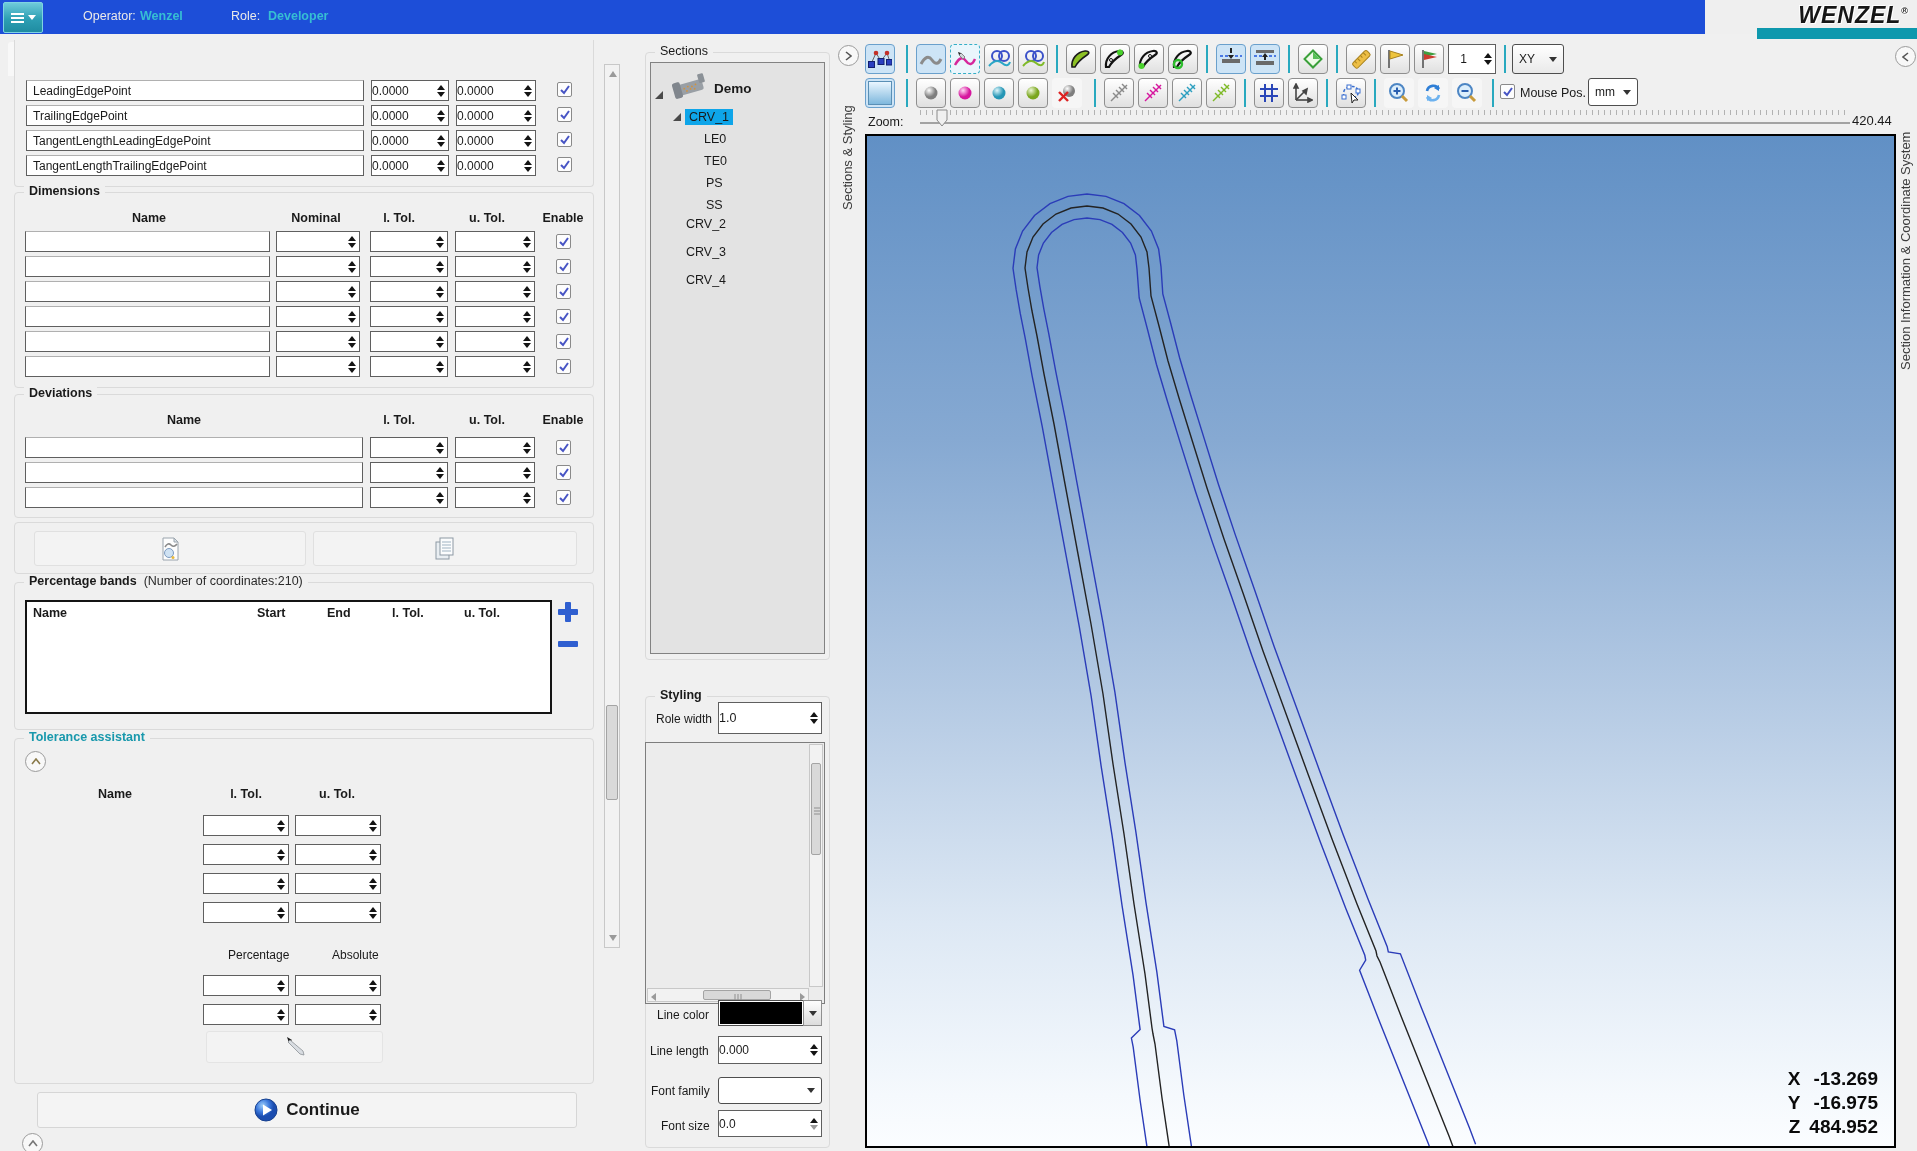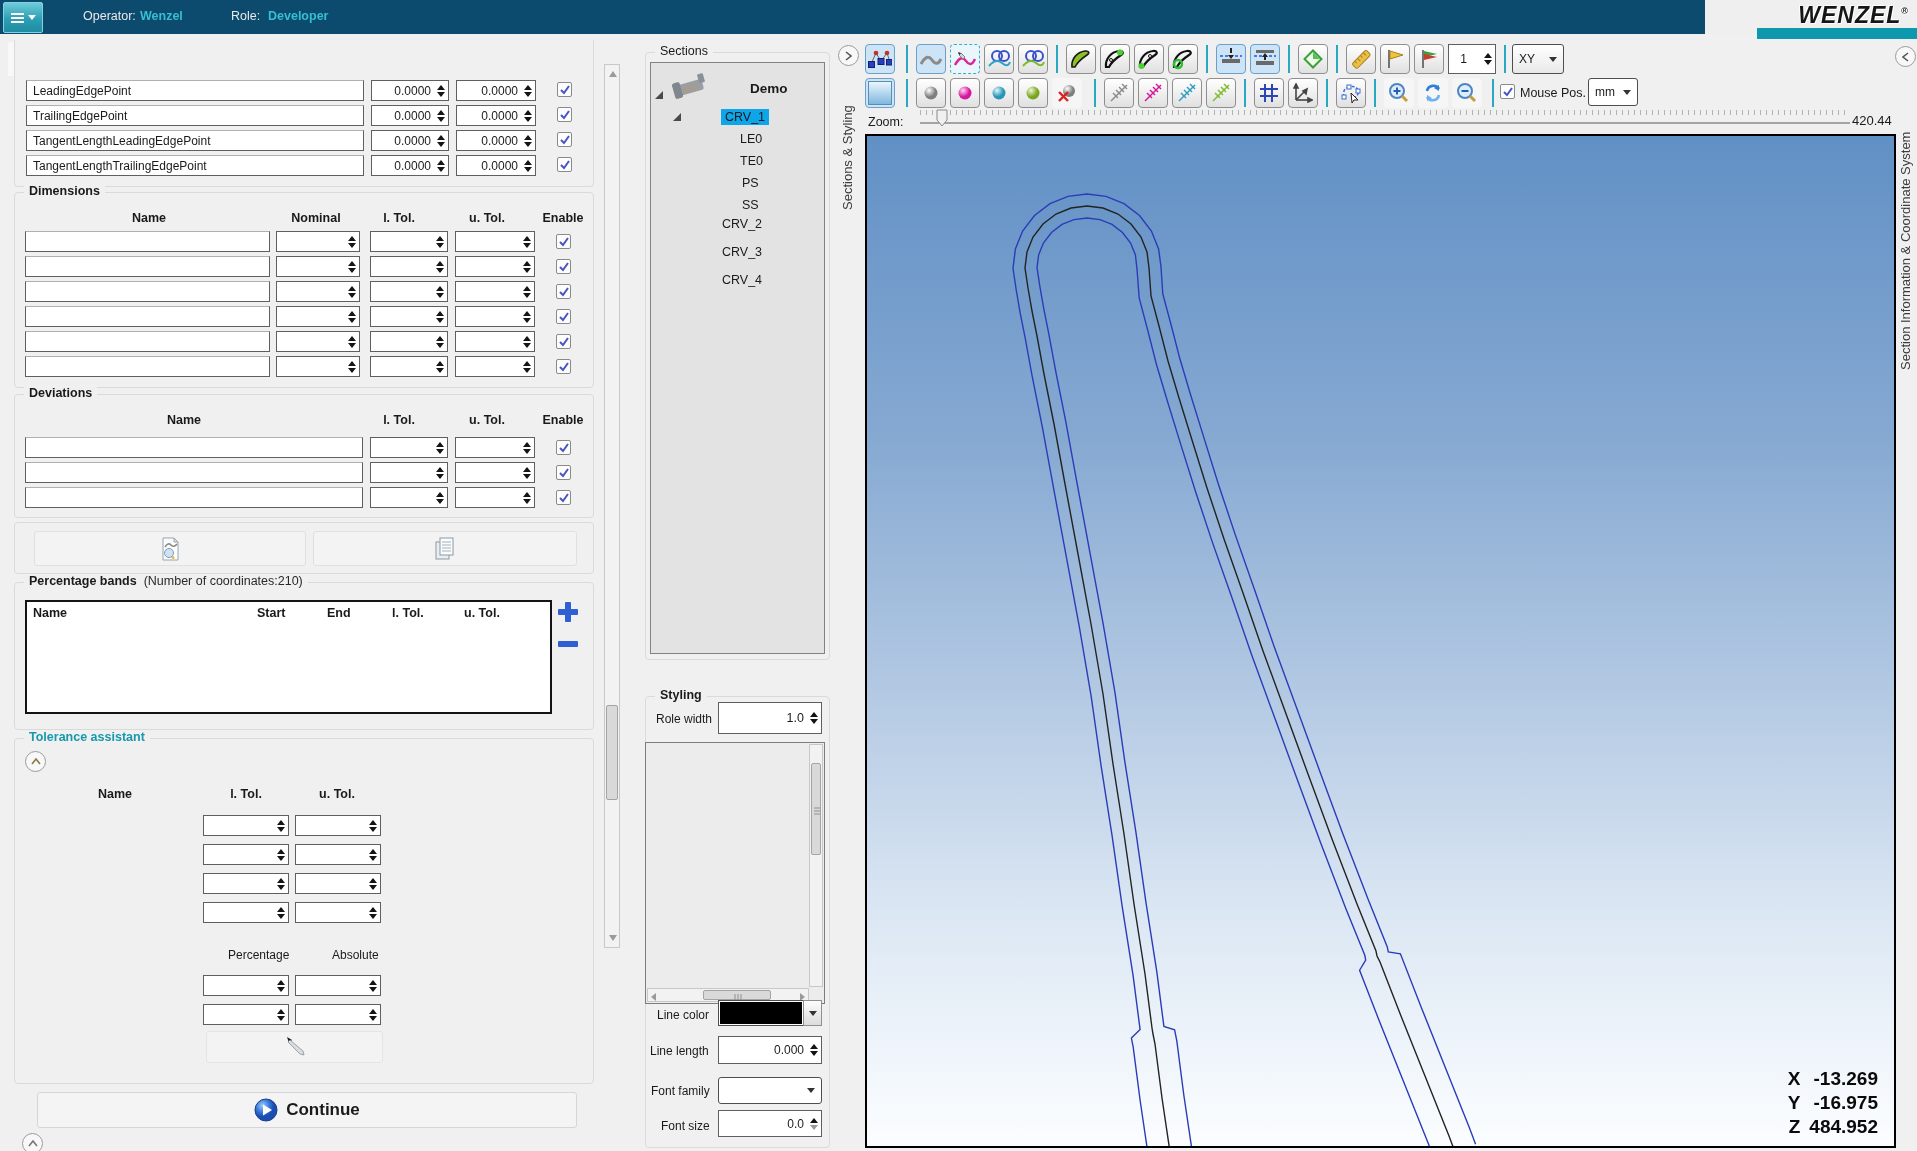--- a/index.html
+++ b/index.html
@@ -1,19 +1,19 @@
 <!DOCTYPE html>
 <html><head>
 <meta charset="utf-8">
 <style>
   html,body{margin:0;padding:0;background:#e8e8e8;font-family:"Liberation Sans","DejaVu Sans",sans-serif;}
   #app{position:relative;width:1917px;height:1151px;background:#f0f0f0;overflow:hidden;font-size:12px;color:#1a1a1a;}
   .abs{position:absolute;}
   
-  #topbar{position:absolute;left:0;top:0;width:1705px;height:34px;background:#0c4a6e;}
+  #topbar{position:absolute;left:0;top:0;width:1705px;height:34px;background:#1d4ed8;}
   #menu-btn{position:absolute;left:3px;top:2px;width:38px;height:29px;border:1px solid #7fd4e2;border-radius:2px;
     background:linear-gradient(#6fcbda,#2d9fb4 55%,#1f8ca1);display:flex;align-items:center;justify-content:center;gap:3px;color:#fff;}
   .tb-label{position:absolute;top:9px;color:#e9e9e9;font-size:12.5px;}
   .tb-value{position:absolute;top:9px;color:#36bed3;font-weight:bold;font-size:12.5px;}
   #logo-block{position:absolute;left:1705px;top:0;width:212px;height:34px;background:#efefef;}
   #logo-text{position:absolute;right:8px;top:2px;font-size:23px;font-weight:900;font-style:italic;letter-spacing:1px;color:#161616;
     text-shadow:1px 1px 0 #fff, -1px -1px 0 #fff;}
   #logo-reg{font-size:9px;vertical-align:super;font-style:normal;}
   #logo-bar{position:absolute;left:1757px;top:28px;width:160px;height:11px;background:#0e98ad;}
   
@@ -21,36 +21,36 @@
   .tab.sel{color:#1795a9;background:#f8f8f8;border-radius:3px 3px 0 0;}
   
   .grp{position:absolute;border:1px solid #dadada;border-radius:4px;background:#f0f0f0;}
   .grp-label{position:absolute;top:-9px;left:9px;background:#f0f0f0;padding:0 5px;font-weight:bold;font-size:12.5px;white-space:nowrap;}
   .grp-label.teal{color:#1898ac;}
   .grp-note{font-weight:normal;color:#2a2a2a;}
   
   .ncell{position:absolute;height:21px;background:#fff;border:1px solid #5f5f5f;border-top-color:#b0b0b0;box-sizing:border-box;
     padding:3px 0 0 6px;white-space:nowrap;overflow:hidden;}
   .fld{position:absolute;height:21px;background:#fff;border:1px solid #5f5f5f;box-sizing:border-box;display:flex;align-items:center;}
-  .fld .v{flex:1;text-align:right;padding-right:3px;white-space:nowrap;overflow:hidden;}
+  .fld .v{flex:1;padding-right:3px;white-space:nowrap;overflow:hidden;}
   .spin{width:14px;height:100%;display:flex;flex-direction:column;align-items:center;justify-content:center;gap:2px;cursor:pointer;}
   .su{width:0;height:0;border-left:4px solid transparent;border-right:4px solid transparent;border-bottom:5px solid #141414;}
   .sd{width:0;height:0;border-left:4px solid transparent;border-right:4px solid transparent;border-top:5px solid #141414;}
   .sd.dim{border-top-color:#9a9a9a;}
   .chk{position:absolute;width:15px;height:15px;background:#fdfdfd;border:1px solid #8a8a8a;border-radius:2px;box-sizing:border-box;
     display:flex;align-items:center;justify-content:center;}
   .th{position:absolute;font-weight:bold;font-size:12.5px;transform:translateX(-50%);white-space:nowrap;}
   .flatbtn{position:absolute;background:#f3f3f3;border:1px solid #e0e0e0;border-radius:3px;display:flex;align-items:center;justify-content:center;}
   
   #tolband-table{position:absolute;left:25px;background:#fff;border:2px solid #141414;box-sizing:border-box;}
   .tbt{position:absolute;white-space:nowrap;}
   .tbt.hdr{font-weight:bold;font-size:12.5px;}
   
   #tree-box{position:absolute;background:#e3e3e3;border:1px solid #828282;}
-  .tree-item{position:absolute;white-space:nowrap;font-size:12.5px;margin-left:36px;}
+  .tree-item{position:absolute;white-space:nowrap;font-size:12.5px;}
   .tree-item.sel{background:#0ea5e9;padding:1px 4px;}
   .expander{position:absolute;width:0;height:0;border-left:8px solid transparent;border-bottom:8px solid #4a4a4a;}
   #style-list{position:absolute;background:#ececec;border:1px solid #7d7d7d;overflow:hidden;}
   .sl-item{position:absolute;left:3px;width:155px;white-space:nowrap;overflow:hidden;font-size:12.5px;}
   .sl-item.sel{background:#2aa5ba;width:160px;}
   .sbar{position:absolute;background:#f2f2f2;border:1px solid #c8c8c8;box-sizing:border-box;}
   .sthumb{position:absolute;background:#d9d9d9;border:1px solid #a4a4a4;box-sizing:border-box;border-radius:2px;}
   .sarrow{width:0;height:0;position:absolute;}
   
   .tbtn{position:absolute;width:30px;height:30px;border:1px solid #8f8f8f;border-radius:4px;box-sizing:border-box;

